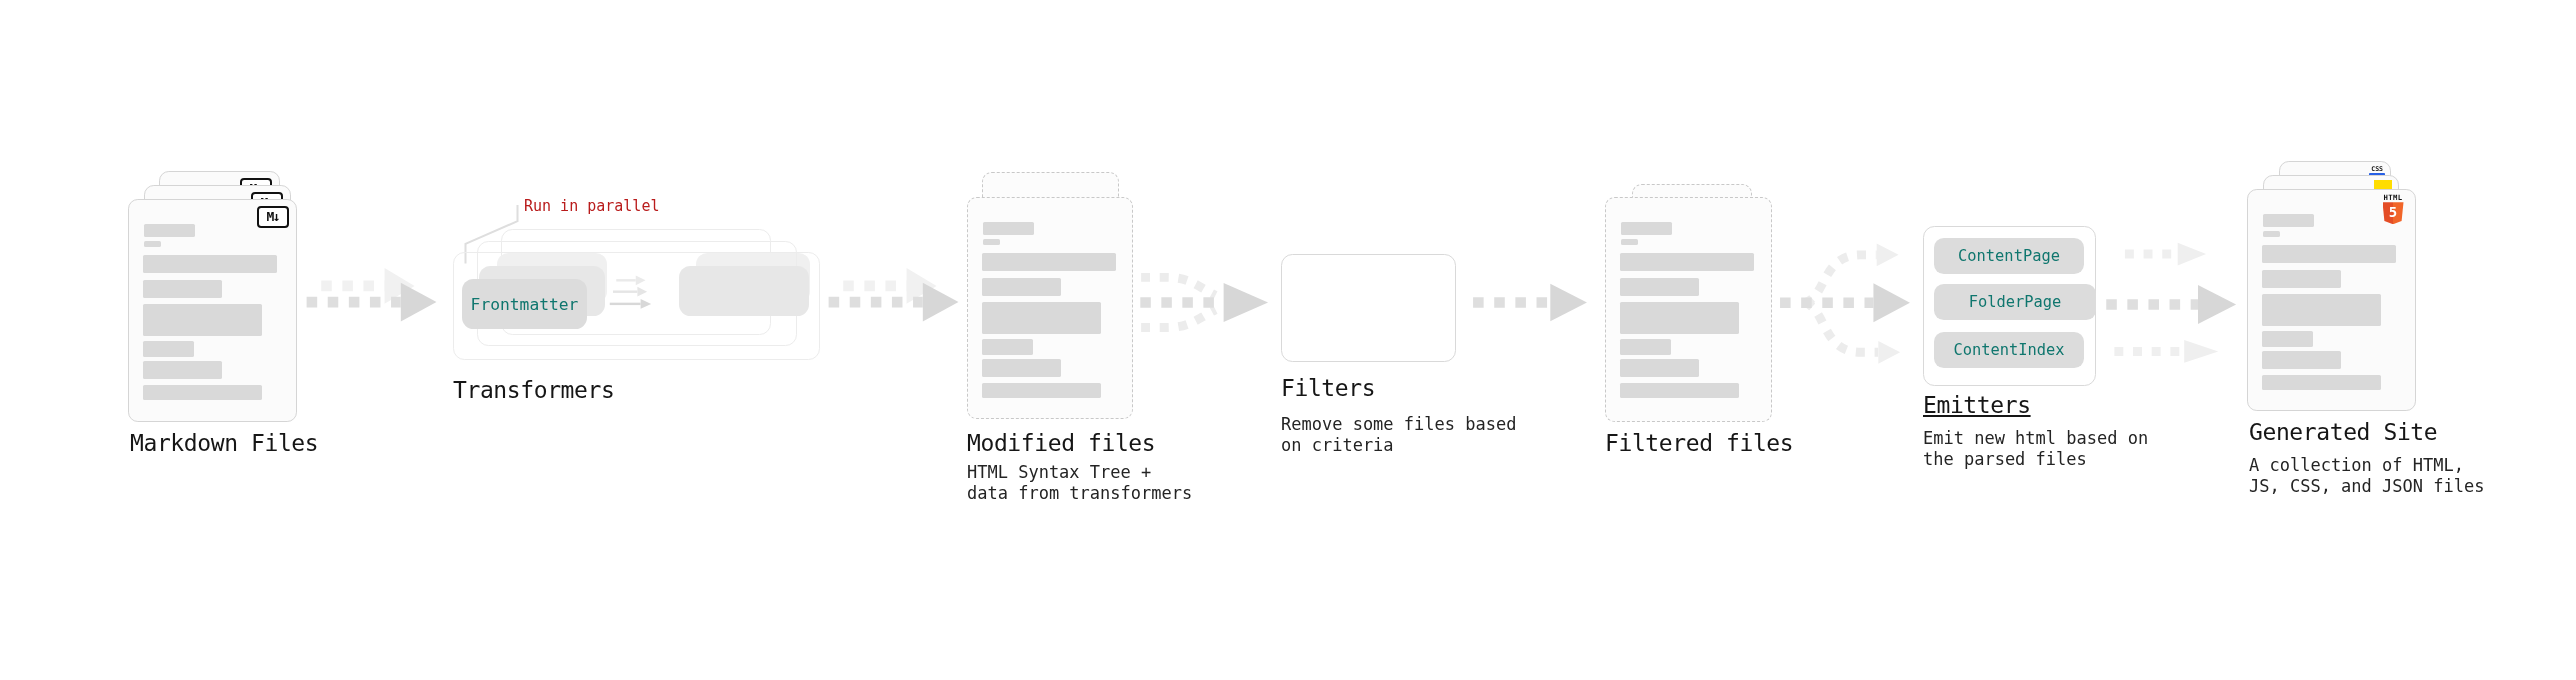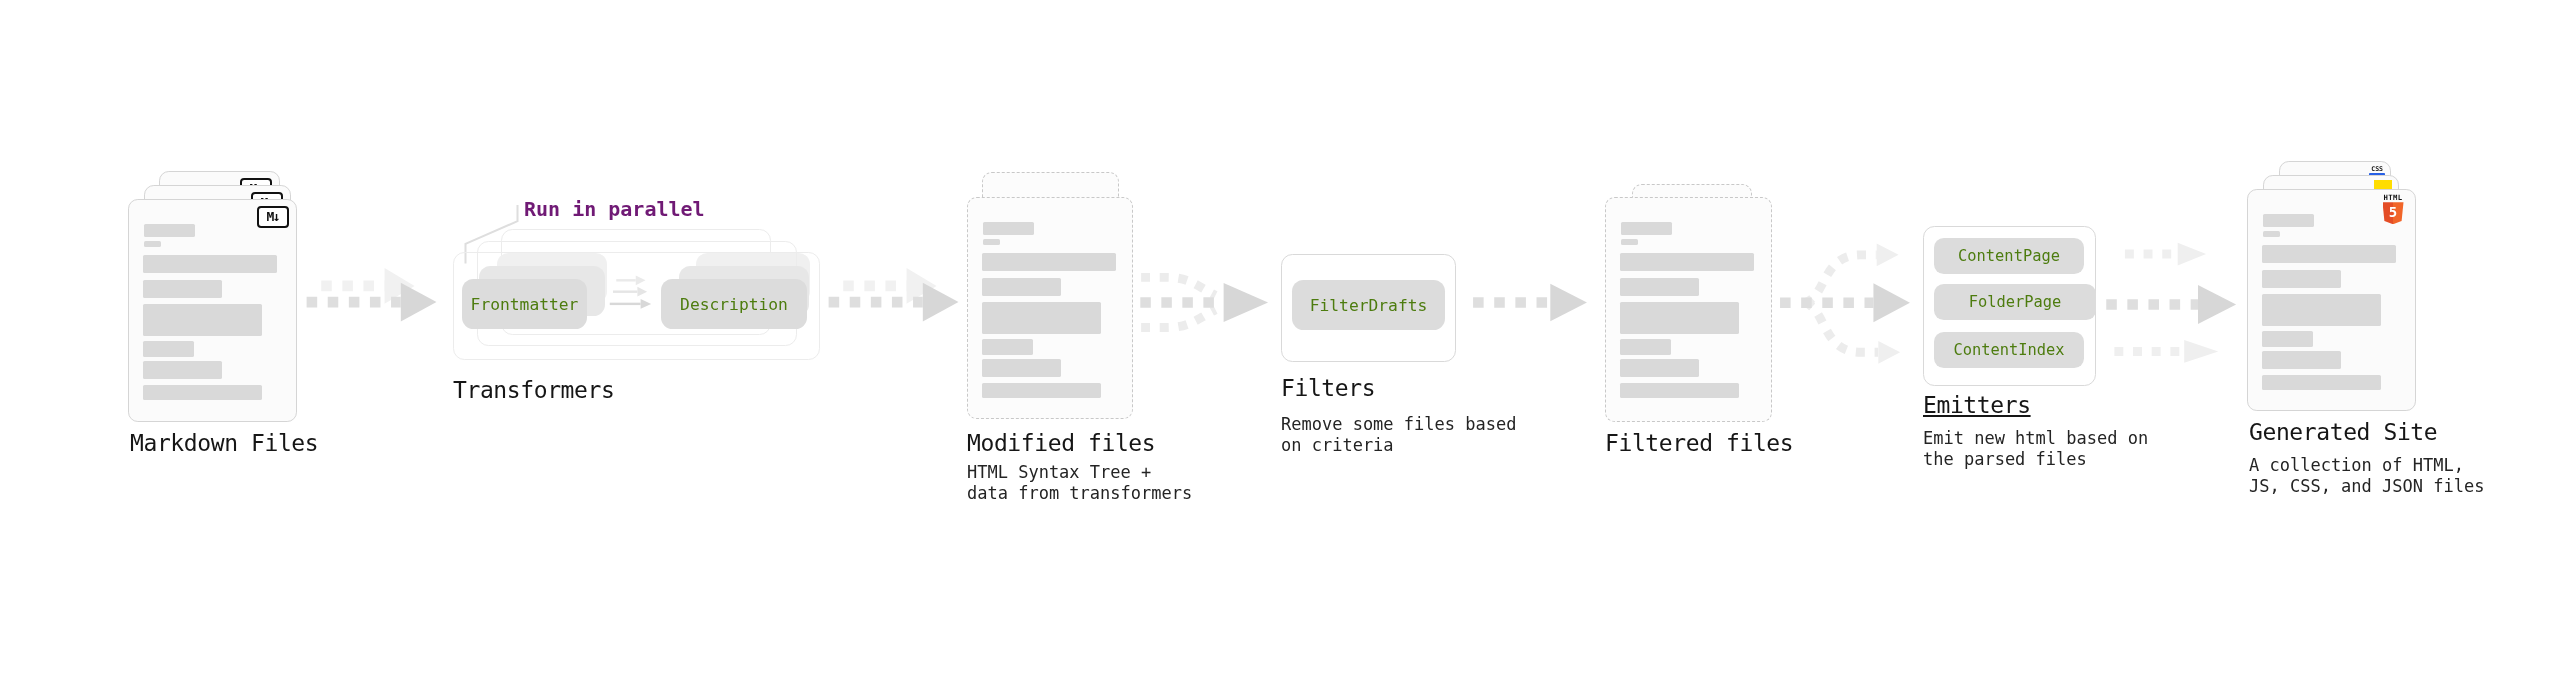--- a/index.html
+++ b/index.html
@@ -7,29 +7,29 @@
     position:relative; width:2576px; height:681px; background:#ffffff;
     font-family:"DejaVu Sans Mono","Liberation Mono",monospace; overflow:hidden;
   }
   .file-card { position:absolute; background:#fbfbfb; border:1.6px solid #d5d5d5; border-radius:9.8px; }
   .file-card.dashed { border:1.6px dashed #c8c8c8; background:#fcfcfc; }
   .bar { position:absolute; background:#d9d9d9; border-radius:1.6px; }
   .stage-label { position:absolute; font-size:23px; font-weight:500; color:#161616; white-space:nowrap; letter-spacing:-0.4px; }
   .stage-desc { position:absolute; font-size:17px; color:#242424; line-height:21px; white-space:nowrap; }
   .bullet-line { padding-left:11.4px; }
   .bullet-line .bullet-char { margin-right:8.1px; }
-  .node-btn { position:absolute; background:#dcdcdc; border-radius:11.4px; display:flex; align-items:center; justify-content:center; font-size:16.3px; color:#4d7c0f; white-space:nowrap; }
+  .node-btn { position:absolute; background:#dcdcdc; border-radius:11.4px; display:flex; align-items:center; justify-content:center; font-size:16.3px; color:#0f766e; white-space:nowrap; }
   .node-btn.ghost1 { background:#e7e7e7; }
   .node-btn.ghost2 { background:#f0f0f0; }
   .outline-box { position:absolute; border:1.6px solid #ececec; border-radius:11.4px; background:transparent; }
   .panel-box { position:absolute; border:1.6px solid #d9d9d9; border-radius:11.4px; background:#ffffff; }
   .md-icon { position:absolute; top:5.7px; right:7.3px; width:28px; height:18px; border:2.4px solid #111;
     border-radius:4.1px; background:#fff; display:flex; align-items:center; justify-content:center;
     font-weight:bold; font-size:13px; color:#111; letter-spacing:-1.6px; }
-  .annotation { position:absolute; font-size:20px; color:#701a75; white-space:nowrap;font-weight:bold; }
+  .annotation { position:absolute; font-size:15px; color:#b91c1c; white-space:nowrap; }
   svg.arrow { position:absolute; overflow:visible; }
   
   .html5-badge { position:absolute; top:4.1px; right:9.8px; width:24.4px; text-align:center; }
   .html5-word { font-size:7.3px; font-weight:bold; color:#111; line-height:7.3px; letter-spacing:0.4px; }
   .html5-shield { width:21px; height:22px; margin:0.8px auto 0;
     background:linear-gradient(90deg,#e44d26 50%,#f16529 50%);
     clip-path:polygon(0 0,100% 0,91% 85%,50% 100%,9% 85%);
     color:#fff; font-weight:bold; font-size:14px; line-height:21px; text-align:center; }
   .css-badge { position:absolute; top:4.1px; left:89px; width:16.3px; }
   .css-word { font-size:6.5px; font-weight:bold; color:#111; text-align:center; line-height:6.5px; }
@@ -73,21 +73,20 @@
   <div class="annotation" style="left:524px;top:197px;">Run in parallel</div>
 
   <div class="outline-box" style="left:501px;top:229px;width:268px;height:104px;"></div>
   <div class="node-btn ghost2" style="left:497px;top:253px;width:110px;height:50px;"></div>
   <div class="node-btn ghost2" style="left:696px;top:253px;width:114px;height:50px;"></div>
   <div class="outline-box" style="left:477px;top:241px;width:318px;height:103px;"></div>
   <div class="node-btn ghost1" style="left:479px;top:266px;width:126px;height:50px;"></div>
   <div class="node-btn ghost1" style="left:679px;top:266px;width:130px;height:50px;"></div>
   <div class="outline-box" style="left:453px;top:252px;width:365px;height:106px;"></div>
   <div class="node-btn" style="left:462px;top:279px;width:125px;height:50px;">Frontmatter</div>
-  <div class="node-btn" style="left:661px;top:279px;width:146px;height:50px;">Description</div>
 
   <svg class="arrow" style="left:608px;top:273px;" width="49" height="39" viewBox="0 0 60 48">
     <line x1="10" y1="9" x2="34" y2="9" stroke="#eaeaea" stroke-width="3"></line>
     <polygon points="34,3 34,15 46,9" fill="#eaeaea"></polygon>
     <line x1="6" y1="23" x2="36" y2="23" stroke="#e5e5e5" stroke-width="3"></line>
     <polygon points="36,17 36,29 48,23" fill="#e5e5e5"></polygon>
     <line x1="2" y1="38" x2="40" y2="38" stroke="#d8d8d8" stroke-width="3"></line>
     <polygon points="40,32 40,44 53,38" fill="#d8d8d8"></polygon>
   </svg>
 
@@ -118,21 +117,20 @@
   </div>
 
   <svg class="arrow" style="left:1136px;top:258px;" width="138" height="93" viewBox="0 0 170 115">
     <path d="M6,24 H38 C66,24 74,34 98,46" fill="none" stroke="#ececec" stroke-width="11" stroke-dasharray="11 12"></path>
     <path d="M6,86 H38 C66,86 74,76 98,64" fill="none" stroke="#ececec" stroke-width="11" stroke-dasharray="11 12"></path>
     <line x1="5" y1="55" x2="108" y2="55" stroke="#dedede" stroke-width="13" stroke-dasharray="13 13"></line>
     <polygon points="108,31 108,79 163,55" fill="#d7d7d7"></polygon>
   </svg>
 
   <div class="panel-box" style="left:1281px;top:254px;width:173px;height:106px;"></div>
-  <div class="node-btn" style="left:1292px;top:280px;width:153px;height:50px;">FilterDrafts</div>
   <div class="stage-label" style="left:1281px;top:375px;">Filters</div>
   <div class="stage-desc" style="left:1281px;top:414px;">
     <div>Remove some files based</div>
     <div>on criteria</div>
   </div>
 
   <svg class="arrow" style="left:1469px;top:278px;" width="122" height="49" viewBox="0 0 150 60">
     <line x1="5" y1="30" x2="100" y2="30" stroke="#dedede" stroke-width="13" stroke-dasharray="13 13"></line>
     <polygon points="100,7 100,53 145,30" fill="#d7d7d7"></polygon>
   </svg>

